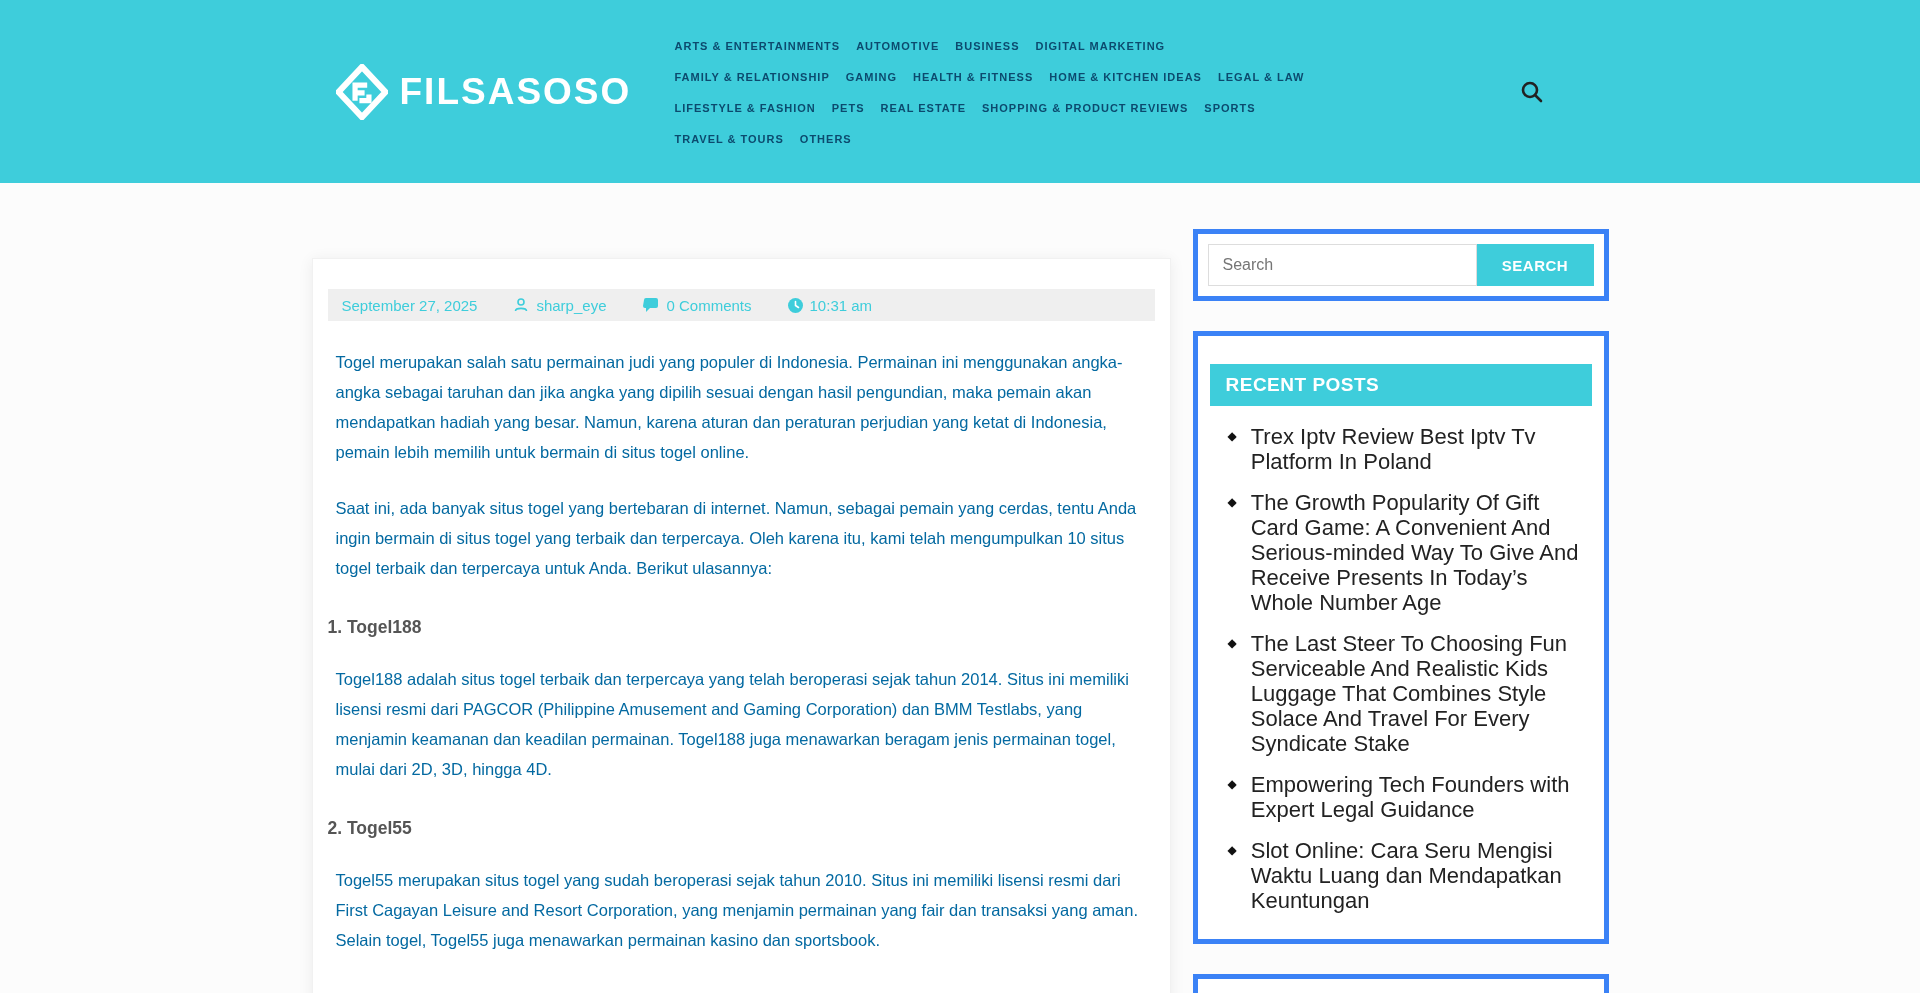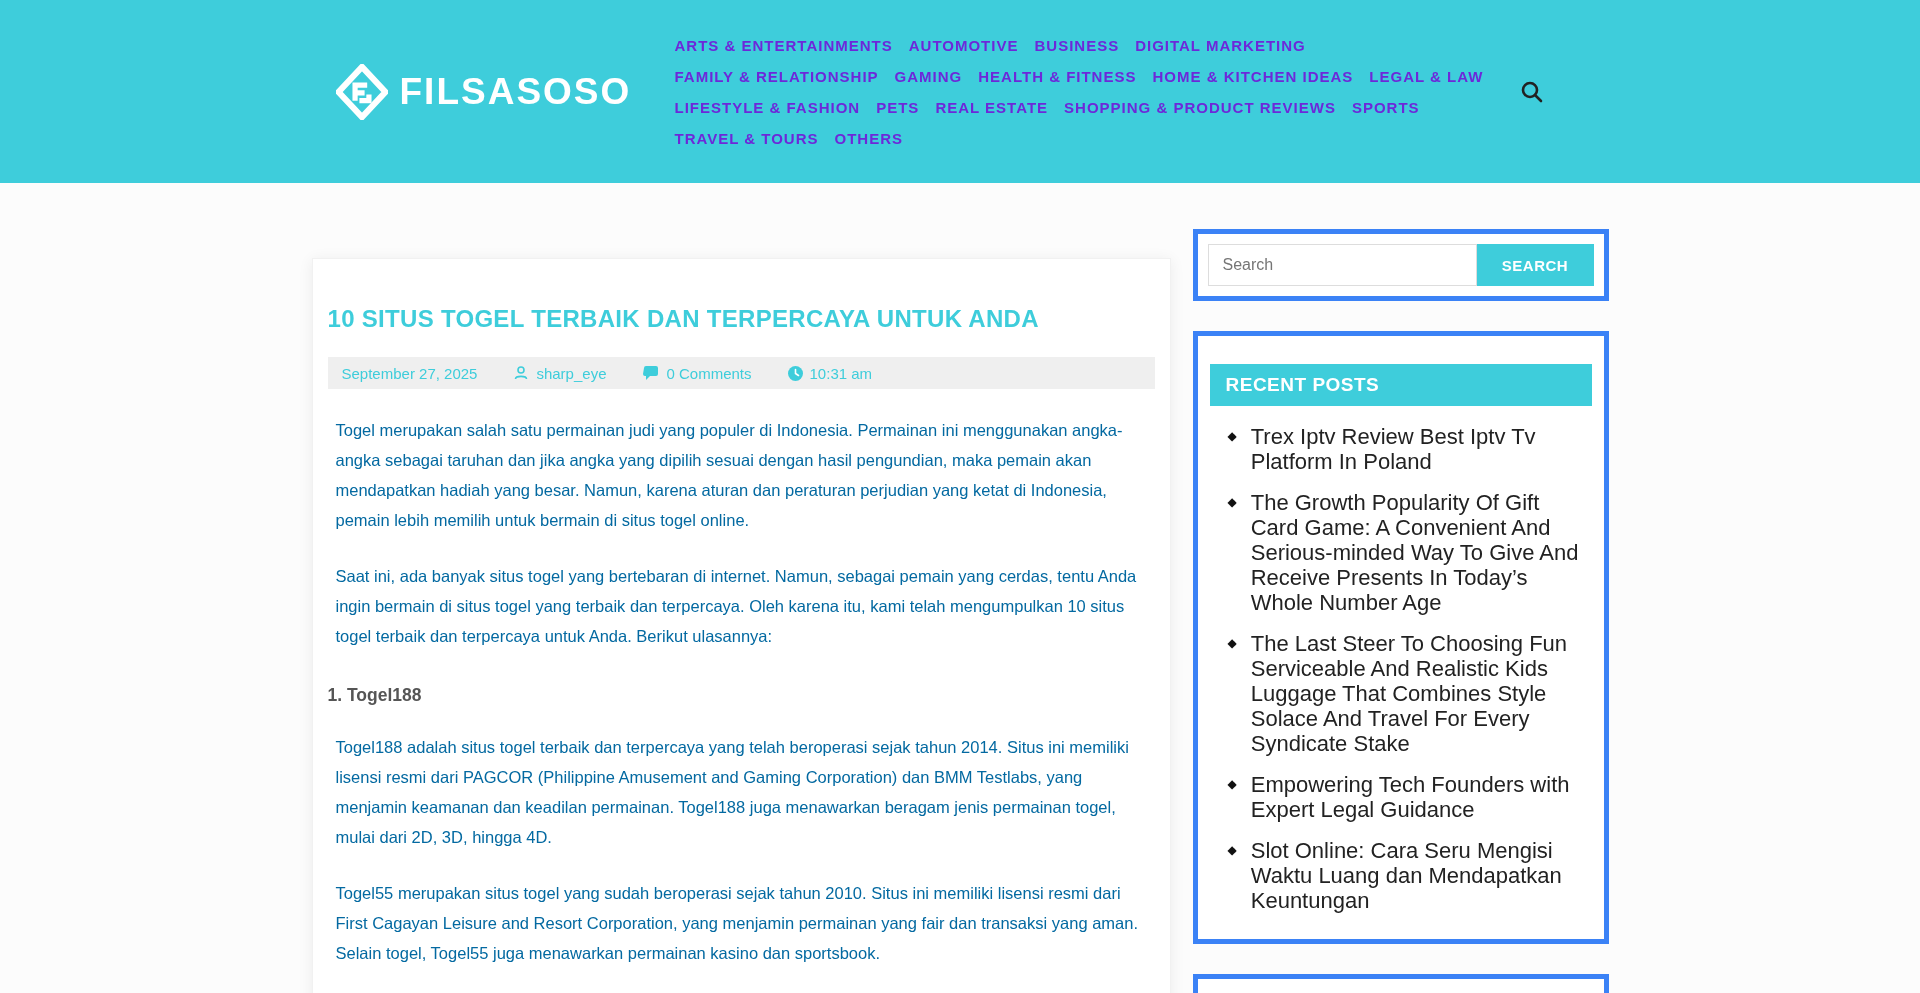--- a/index.html
+++ b/index.html
@@ -8,21 +8,21 @@
   a { text-decoration:none; }
 
   
   .site-header { height:183px; background:#3ECDDB; width:100%; }
   .header-inner { width:1297px; height:100%; margin:0 auto; position:relative; }
   .logo { position:absolute; left:24px; top:50%; transform:translateY(-50%);
     display:flex; align-items:center; gap:12px; cursor:pointer; }
   .logo-text { color:#fff; font-size:37px; font-weight:bold; letter-spacing:2px; }
   .main-nav { position:absolute; left:363px; top:30px; }
   .nav-row { display:flex; gap:16px; height:31px; align-items:center; white-space:nowrap; }
-  .nav-item { color:#6d28d9; font-size:15px; font-weight:bold; letter-spacing:1px; }
+  .nav-item { color:#0c4a6e; font-size:11px; font-weight:bold; letter-spacing:1px; }
   .search-toggle { position:absolute; right:64px; top:79px; width:26px; height:26px; cursor:pointer; }
 
   
   .page { width:1297px; margin:46px auto 0; display:flex; gap:22px; align-items:flex-start; }
 
   
   .card { width:859px; margin-top:29px; background:#fff; border:1px solid #f1f1f1;
     box-shadow:0 2px 14px rgba(0,0,0,0.07); padding:30px 15px 80px; }
   .post-title { color:#3ECDDB; font-size:24px; font-weight:bold; letter-spacing:0.3px;
     margin:16px 0 24px; }
@@ -98,21 +98,20 @@
         <circle cx="11" cy="11" r="7" fill="none" stroke="#222" stroke-width="2.6"></circle>
         <line x1="16" y1="16" x2="22" y2="22" stroke="#222" stroke-width="2.6" stroke-linecap="round"></line>
       </svg>
     </span>
   </div>
 </header>
 
 <div class="page">
 
   <main class="card">
-    <h1 class="post-title">10 SITUS TOGEL TERBAIK DAN TERPERCAYA UNTUK ANDA</h1>
 
     <div class="post-meta">
       <span class="meta-item">
         <a href="#">September 27, 2025</a>
       </span>
       <span class="meta-item">
         <span style="display:flex;">
           <svg width="16" height="16" viewBox="0 0 16 16">
             <circle cx="8" cy="5" r="3" fill="none" stroke="#3ECDDB" stroke-width="1.6"></circle>
             <path d="M2.5 14 C2.5 10.5 13.5 10.5 13.5 14" fill="none" stroke="#3ECDDB" stroke-width="1.6"></path>
@@ -137,20 +136,21 @@
         </span>
         <span class="m-label">10:31 am</span>
       </span>
     </div>
 
     <div class="post-body">
         <p>Togel merupakan salah satu permainan judi yang populer di Indonesia. Permainan ini menggunakan angka-angka sebagai taruhan dan jika angka yang dipilih sesuai dengan hasil pengundian, maka pemain akan mendapatkan hadiah yang besar. Namun, karena aturan dan peraturan perjudian yang ketat di Indonesia, pemain lebih memilih untuk bermain di situs togel online.</p>
         <p>Saat ini, ada banyak situs togel yang bertebaran di internet. Namun, sebagai pemain yang cerdas, tentu Anda ingin bermain di situs togel yang terbaik dan terpercaya. Oleh karena itu, kami telah mengumpulkan 10 situs togel terbaik dan terpercaya untuk Anda. Berikut ulasannya:</p>
         <h3>1. Togel188</h3>
         <p>Togel188 adalah situs togel terbaik dan terpercaya yang telah beroperasi sejak tahun 2014. Situs ini memiliki lisensi resmi dari PAGCOR (Philippine Amusement and Gaming Corporation) dan BMM Testlabs, yang menjamin keamanan dan keadilan permainan. Togel188 juga menawarkan beragam jenis permainan togel, mulai dari 2D, 3D, hingga 4D.</p>
+        <h3>2. Togel55</h3>
         <p>Togel55 merupakan situs togel yang sudah beroperasi sejak tahun 2010. Situs ini memiliki lisensi resmi dari First Cagayan Leisure and Resort Corporation, yang menjamin permainan yang fair dan transaksi yang aman. Selain togel, Togel55 juga menawarkan permainan kasino dan sportsbook.</p>
       </div>
   </main>
 
   <aside class="sidebar">
 
     <div class="widget search-widget">
       <input class="search-input" type="text" placeholder="Search" style="">
       <button class="search-btn">SEARCH</button>
     </div>

